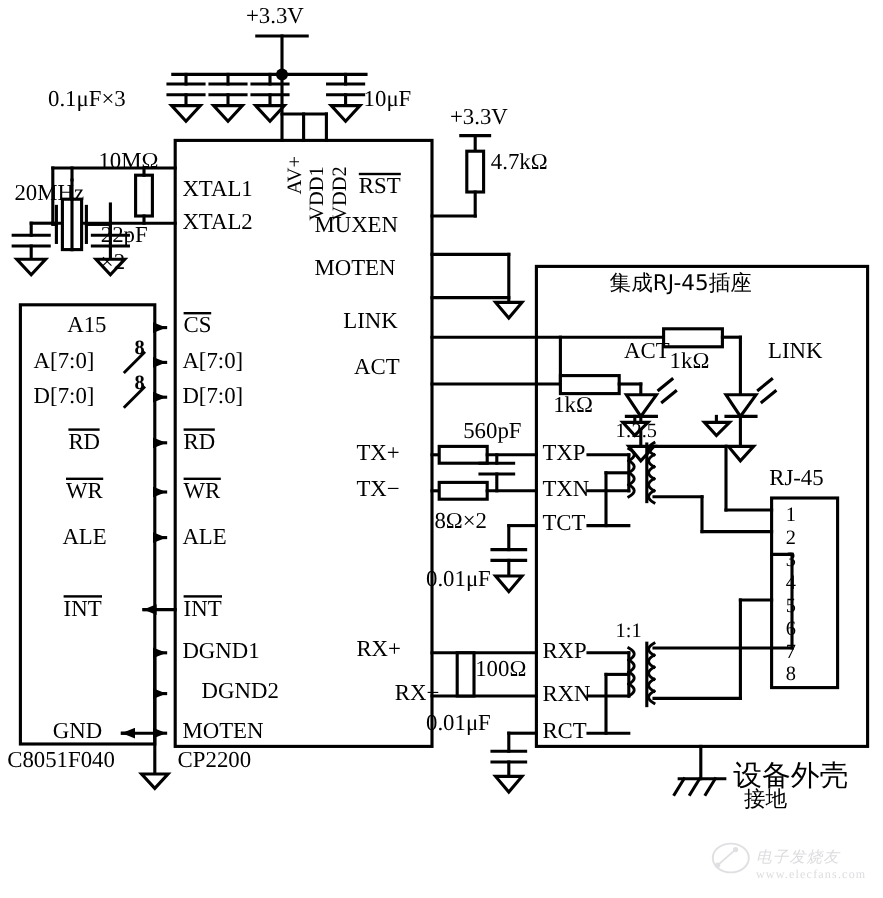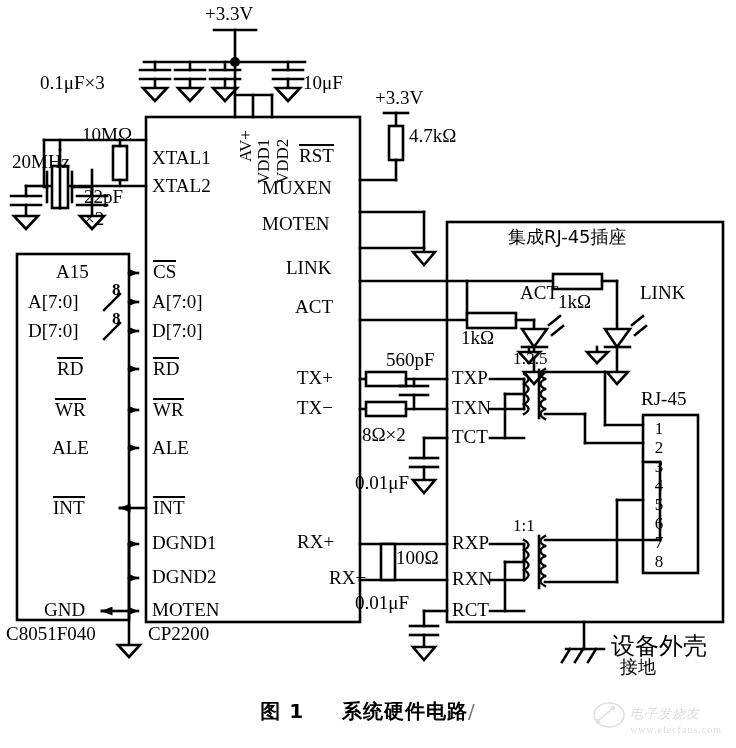--- a/index.html
+++ b/index.html
@@ -310,21 +310,21 @@
     <span class="ovl">RD</span>
   </div>
   <div class="lbl sv" style="left:153px;top:400px;">
     <span class="ovl">WR</span>
   </div>
   <div class="lbl sv" style="left:152px;top:438px;">ALE</div>
   <div class="lbl sv" style="left:153px;top:498px;">
     <span class="ovl">INT</span>
   </div>
   <div class="lbl sv" style="left:152px;top:533px;">DGND1</div>
-  <div class="lbl sv" style="left:152px;top:567px;text-align:center;">DGND2</div>
+  <div class="lbl sv" style="left:168px;top:567px;text-align:center;">DGND2</div>
   <div class="lbl sv" style="left:152px;top:600px;">MOTEN</div>
 
   <div class="lbl sv" style="left:56px;top:262px;">A15</div>
   <div class="lbl sv" style="left:28px;top:292px;">A[7:0]</div>
   <div class="lbl sv" style="left:28px;top:321px;">D[7:0]</div>
   <div class="lbl sv" style="left:57px;top:359px;">
     <span class="ovl">RD</span>
   </div>
   <div class="lbl sv" style="left:55px;top:400px;">
     <span class="ovl">WR</span>
@@ -370,25 +370,20 @@
   <div class="lbl pinnum" style="left:652px;top:459px;width:14px;">3</div>
   <div class="lbl pinnum" style="left:652px;top:478px;width:14px;">4</div>
   <div class="lbl pinnum" style="left:652px;top:497px;width:14px;">5</div>
   <div class="lbl pinnum" style="left:652px;top:516px;width:14px;">6</div>
   <div class="lbl pinnum" style="left:652px;top:535px;width:14px;">7</div>
   <div class="lbl pinnum" style="left:652px;top:554px;width:14px;">8</div>
 
   <div class="lbl cjk" style="left:611px;top:634px;font-size:24px;">设备外壳</div>
   <div class="lbl cjk" style="left:620px;top:658px;font-size:18px;">接地</div>
 
-  <div class="cap cjk" style="top:698px;">
-    <span>图 1</span>
-    <span style="display:inline-block;width:22px;"></span>
-    <span>系统硬件电路</span><span style="font-weight:normal;opacity:.55;">/</span>
-  </div>
 
   <div class="wm" style="left:592px;top:700px;">
     <svg width="34" height="30" viewBox="0 0 34 30">
       <ellipse cx="17" cy="15" rx="15" ry="12" fill="none" stroke="#9a9aa6" stroke-width="1.6"></ellipse>
       <path d="M5,22 L22,7" stroke="#9a9aa6" stroke-width="1.6" fill="none"></path>
       <circle cx="6" cy="21" r="2.2" fill="#9a9aa6"></circle>
       <circle cx="21" cy="8" r="2.2" fill="#9a9aa6"></circle>
     </svg>
   </div>
   <div class="wm wm-t cjk" style="left:630px;top:705px;">电子发烧友</div>

